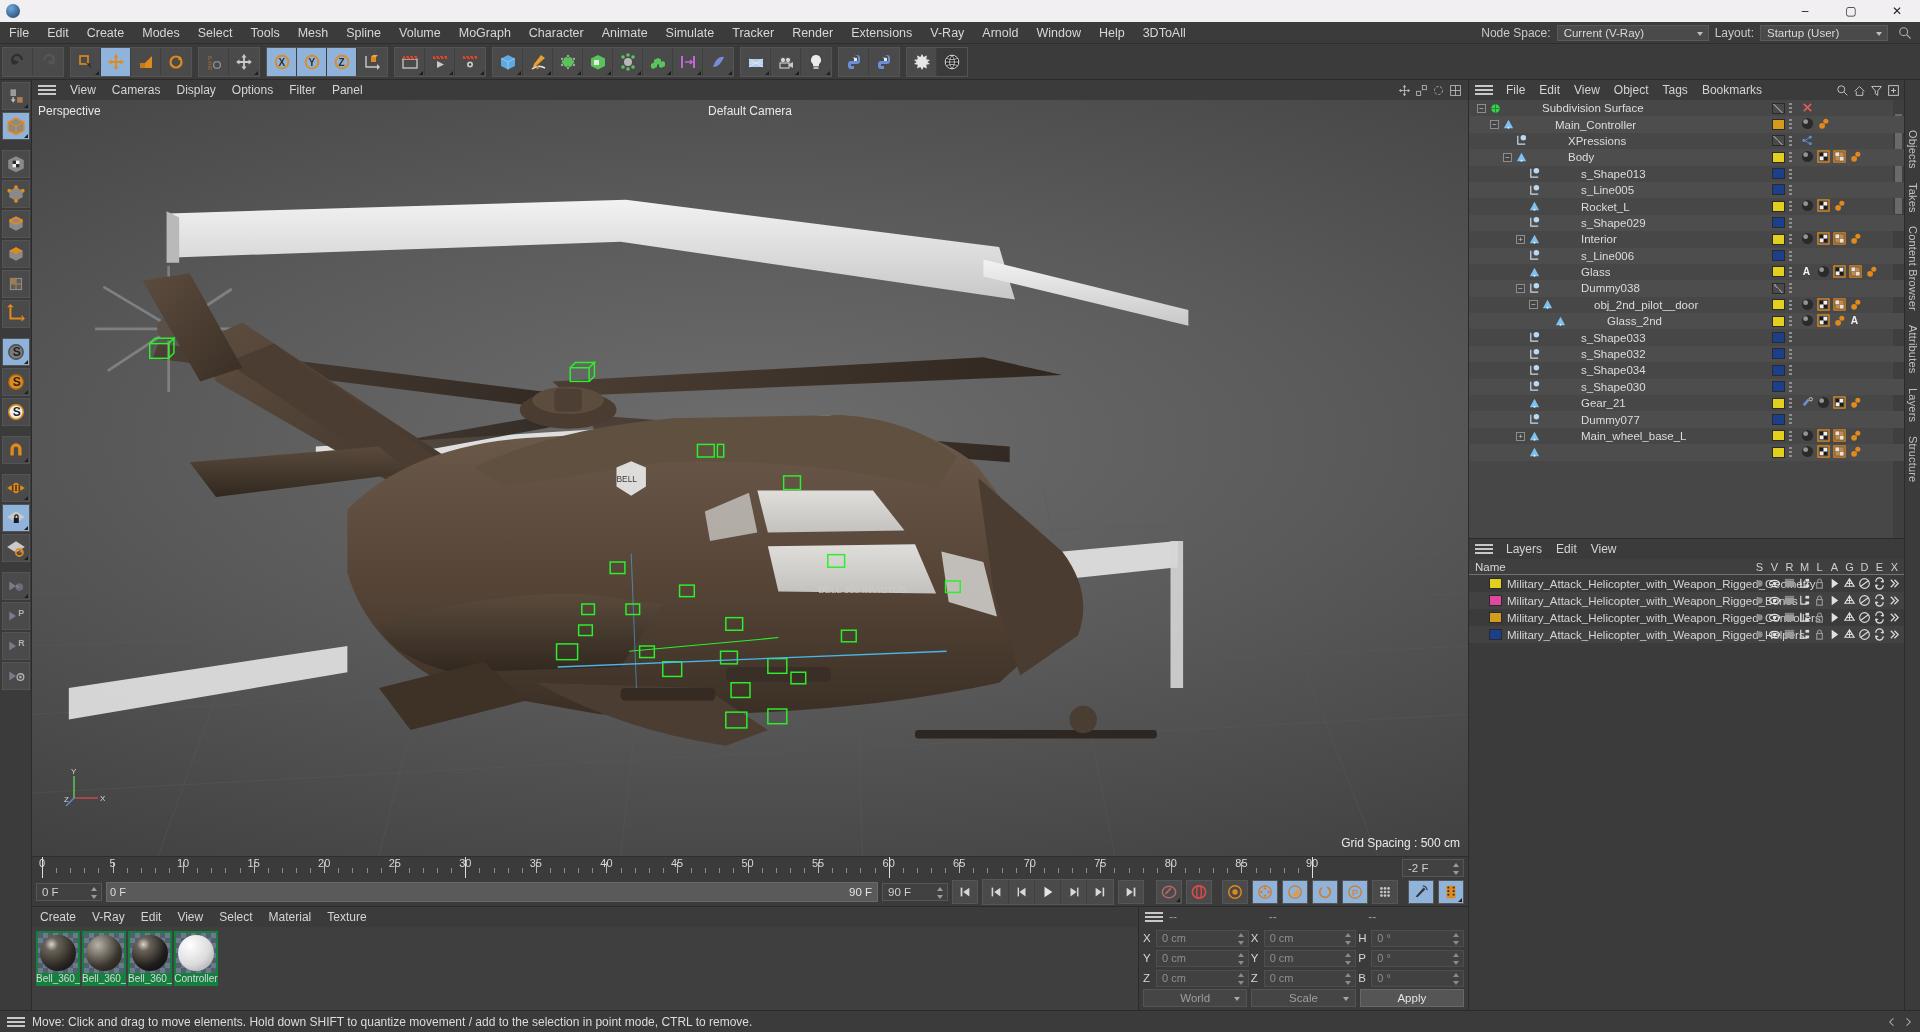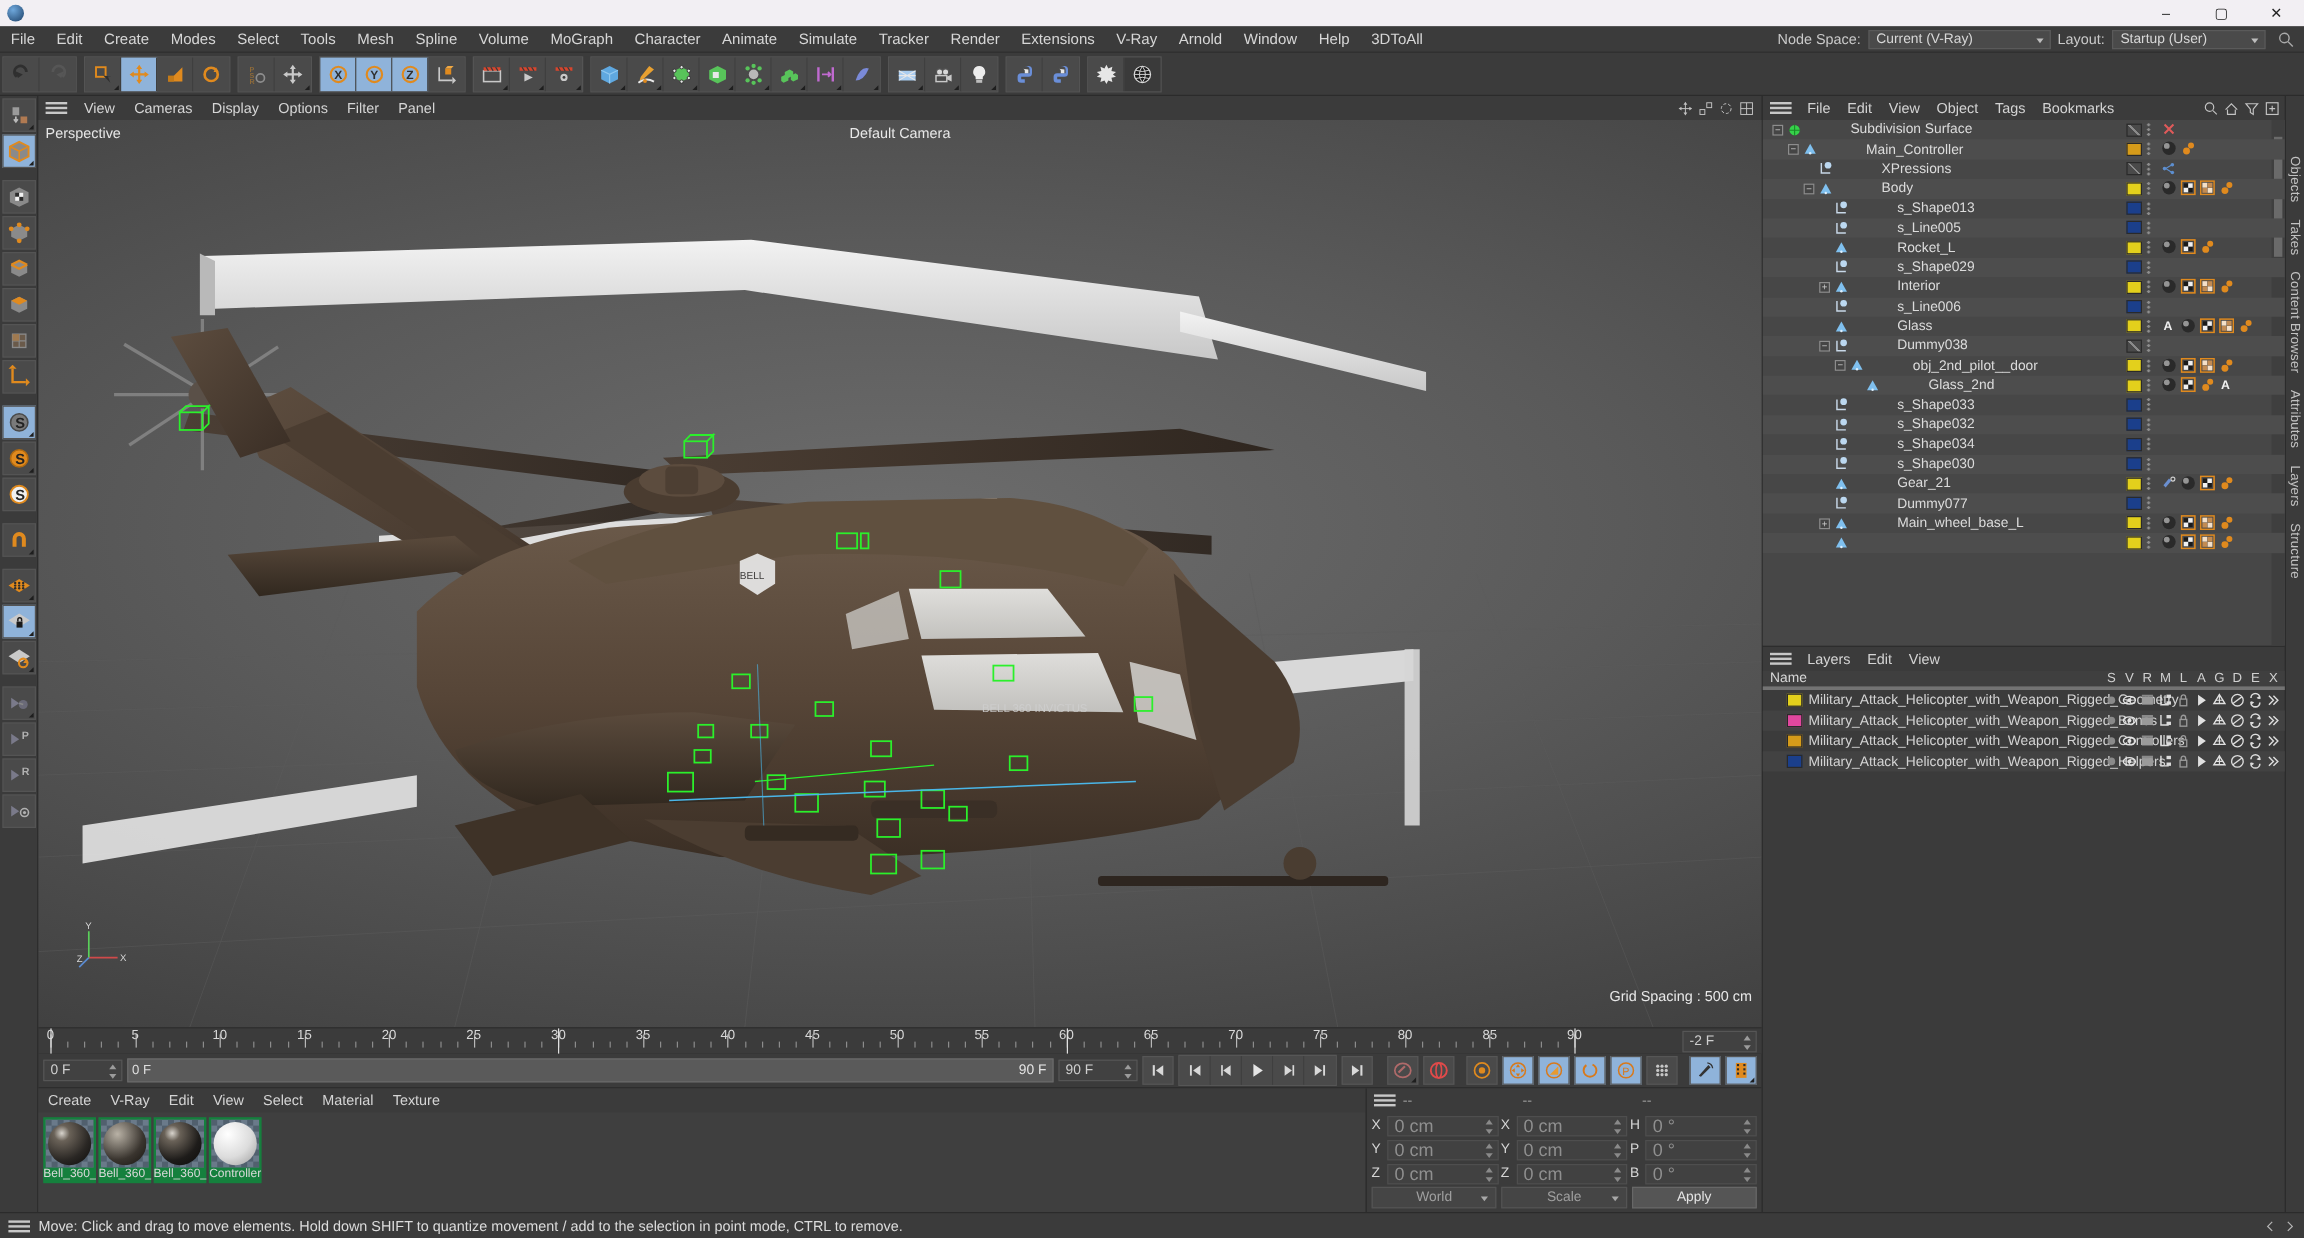--- a/index.html
+++ b/index.html
@@ -86,21 +86,21 @@
   .vp-menu .ham i{display:block;height:2px;background:#c8c8c8;}
   .vp-menu .mi{padding:0 8px;line-height:20px;font-size:12px;color:#d5d5d5;}
   .vp-menu .vpr{margin-left:auto;display:flex;gap:4px;padding-right:6px;align-items:center;}
 
   .viewport{ position:relative; flex:1; overflow:hidden;
     background:
       radial-gradient(ellipse 120% 90% at 50% 45%, #6d6d6d 0%, #5a5a5a 35%, #3e3e3e 78%, #2f2f2f 100%);
   }
   .vp-label{position:absolute;left:6px;top:4px;font-size:12px;color:#e6e6e6;}
   .vp-cam{position:absolute;left:50%;transform:translateX(-50%);top:4px;font-size:12px;color:#e8e8e8;}
-  .vp-grid{position:absolute;right:8px;bottom:19px;font-size:12px;color:#e8e8e8;}
+  .vp-grid{position:absolute;right:8px;bottom:6px;font-size:12px;color:#e8e8e8;}
   .vp-axis{position:absolute;left:32px;bottom:48px;width:44px;height:44px;}
 
   
   .tl-ruler{height:22px;background:#3b3b3b;position:relative;flex:0 0 22px;border-top:1px solid #2e2e2e;}
   .tl-ruler .tk{position:absolute;top:11px;width:1px;height:5px;background:#8c8c8c;}
   .tl-ruler .tkM{top:5px;height:11px;background:#b8b8b8;}
   .tl-ruler .lab{position:absolute;top:0px;font-size:11px;color:#d8d8d8;transform:translateX(-50%);}
   .tl-cur{position:absolute;top:0;bottom:0;width:1px;background:#e0e0e0;}
   .tl-right{position:absolute;right:4px;top:2px;}
   .numfield{background:#414141;border:1px solid #565656;height:18px;width:62px;
@@ -143,21 +143,21 @@
   .coords{width:330px;flex:0 0 330px;background:#3b3b3b;border-left:1px solid #2b2b2b;
      display:flex;flex-direction:column;}
   .co-head{height:20px;display:flex;align-items:center;flex:0 0 20px;}
   .co-head .ham{width:18px;height:12px;display:flex;flex-direction:column;justify-content:center;gap:2px;margin:0 6px;}
   .co-head .ham i{height:2px;background:#c8c8c8;display:block;}
   .co-head .dash{flex:1;text-align:left;font-size:12px;color:#9b9b9b;}
   .co-rows{flex:1;padding:2px 4px 0;}
   .co-row{display:flex;align-items:center;gap:2px;height:18px;margin-bottom:2px;}
   .co-lbl{width:11px;font-size:11.5px;color:#d6d6d6;text-align:left;}
   .co-inp{flex:1;background:#414141;border:1px solid #4e4e4e;height:17px;display:flex;align-items:center;
-    padding:0 12px 0 5px;font-size:15px;color:#8f8f8f;position:relative;min-width:0;}
+    padding:0 12px 0 5px;font-size:11px;color:#8f8f8f;position:relative;min-width:0;}
   .co-inp .spin{position:absolute;right:2px;top:1px;width:8px;height:14px;}
   .co-inp .spin::before,.co-inp .spin::after{content:"";position:absolute;left:0;
     border-left:3px solid transparent;border-right:3px solid transparent;}
   .co-inp .spin::before{top:1px;border-bottom:4px solid #8a8a8a;}
   .co-inp .spin::after{bottom:1px;border-top:4px solid #8a8a8a;}
   .co-foot{display:flex;gap:4px;padding:0 4px 3px;}
   .co-sel{flex:1;background:#454545;border:1px solid #545454;height:18px;display:flex;align-items:center;
      justify-content:center;font-size:11.5px;color:#9f9f9f;position:relative;}
   .co-sel::after{content:"";position:absolute;right:6px;top:7px;
     border-left:3.5px solid transparent;border-right:3.5px solid transparent;border-top:4px solid #a8a8a8;}
@@ -187,22 +187,22 @@
   .otags{position:absolute;left:332px;top:1px;display:flex;gap:3px;align-items:center;}
   .tagic{width:13px;height:13px;flex:0 0 13px;}
   .oscroll{position:absolute;right:0;top:0;bottom:0;width:11px;background:#3f3f3f;}
   .oscroll .thumb{position:absolute;top:14px;left:2px;width:7px;height:100px;background:#6a6a6a;}
 
   .layers{flex:1;display:flex;flex-direction:column;min-height:0;border-top:1px solid #2b2b2b;}
   .ly-menu{height:20px;display:flex;align-items:center;flex:0 0 20px;}
   .ly-menu .ham{width:18px;height:12px;display:flex;flex-direction:column;justify-content:center;gap:2px;margin:0 6px;}
   .ly-menu .ham i{height:2px;background:#c8c8c8;display:block;}
   .ly-menu .mi{padding:0 7px;line-height:20px;font-size:12px;}
-  .ly-head{height:16px;background:#3f3f3f;display:flex;font-size:11.5px;
-     color:#d8d8d8;position:relative;flex:0 0 16px;border-bottom:3px solid #737373;}
+  .ly-head{height:16px;background:#3f3f3f;display:flex;align-items:center;font-size:11.5px;
+     color:#d8d8d8;position:relative;flex:0 0 16px;border-bottom:1px solid #737373;}
   .ly-head .nm{padding-left:6px;}
   .ly-head .cols{position:absolute;right:2px;display:flex;}
   .ly-head .cols span{width:15px;text-align:center;font-size:11px;color:#d0d0d0;}
   .ly-row{height:17px;display:flex;align-items:center;font-size:11.5px;position:relative;}
   .ly-row.alt{background:#424242;}
   .ly-sw{width:13px;height:11px;margin:0 5px 0 20px;border:1px solid #2a2a2a;flex:0 0 13px;}
   .ly-nm{white-space:nowrap;}
   .ly-icons{position:absolute;right:2px;display:flex;}
   .ly-icons span{width:15px;display:flex;align-items:center;justify-content:center;}
   .ly-tree{position:absolute;left:10px;top:0;bottom:0;width:8px;}

